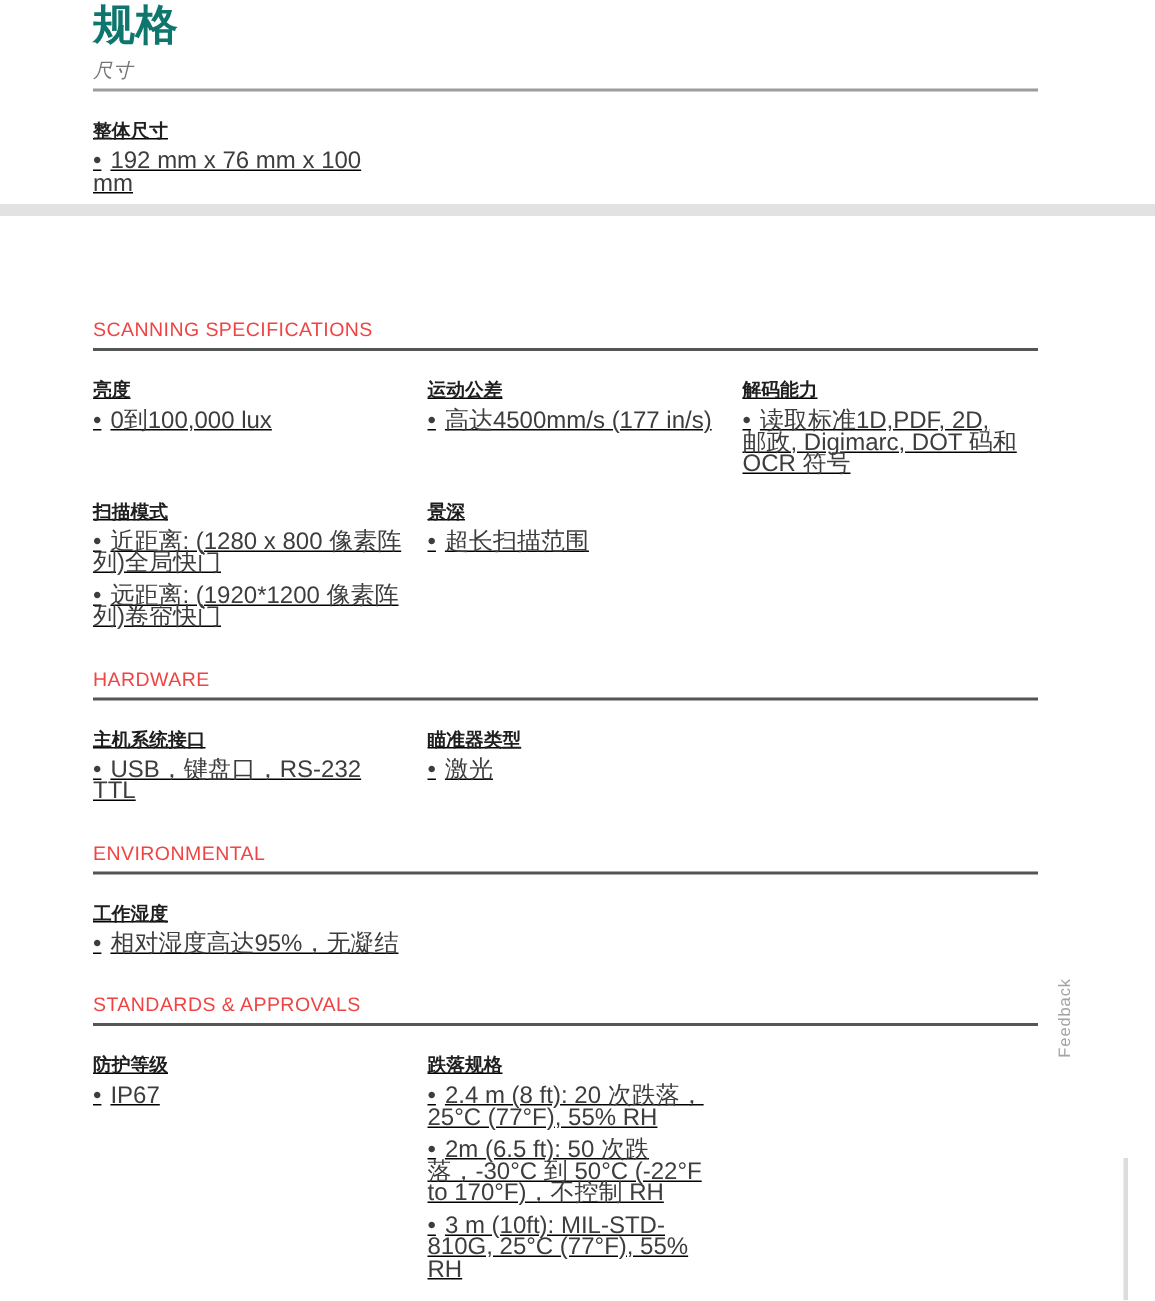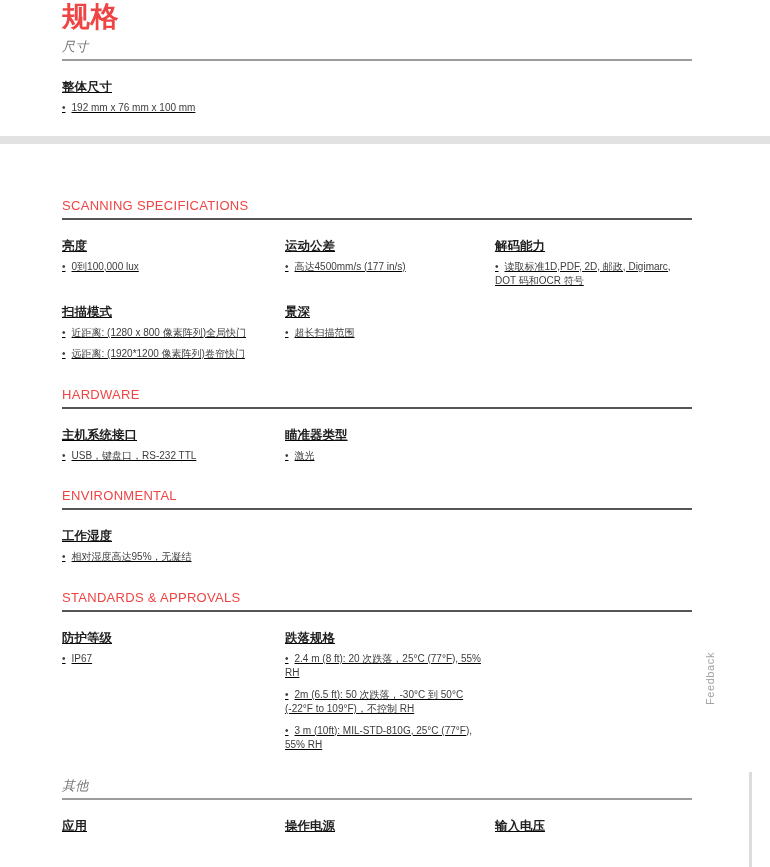--- a/index.html
+++ b/index.html
@@ -1,36 +1,36 @@
 <!DOCTYPE html>
 <html><head>
 <meta charset="utf-8">
 <style>
   * { margin:0; padding:0; box-sizing:border-box; }
   html,body { background:#ffffff; }
   body { font-family:"Liberation Sans","DejaVu Sans",sans-serif; }
   .page { position:relative; width:770px; height:867px; background:#fff; overflow:hidden; }
   .content { margin-left:62px; width:630px; }
 
-  .title { font-size:28px; line-height:30px; font-weight:600; color:#ef4444; padding-top:2px; letter-spacing:0.5px; }
+  .title { font-size:28px; line-height:30px; font-weight:600; color:#0f766e; padding-top:2px; letter-spacing:0.5px; }
 
   .sec-head { font-size:13px; line-height:13px; letter-spacing:0.3px; padding-bottom:6px; }
   .sec-head.dark { color:#ef4444; border-bottom:2px solid #555555; }
   .sec-head.light { color:#767676; border-bottom:2px solid #9c9c9c;font-style:italic; }
 
   .mt-sec { margin-top:26px; }
   .mt-first { margin-top:8px; }
   .mt-scan { margin-top:83px; }
 
   .grid-row { display:grid; grid-template-columns:223px 210px 197px; margin-top:19px;text-decoration:underline; }
   .grid-row + .grid-row { margin-top:16px; }
 
   .cell { padding-right:14px; }
   .lbl { font-size:12.5px; line-height:14px; font-weight:700; color:#1f1f1f; }
-  .bul { font-size:10px; line-height:14.5px; color:#3d3d3d; margin-top:7px; }
+  .bul { font-size:16px; line-height:14.5px; color:#3d3d3d; margin-top:7px; }
   .cell .bul:first-of-type { margin-top:6px; }
   .bul::before { content:"•"; margin-right:6px; color:#3d3d3d; }
 
   .band { position:absolute; left:0; top:136px; width:770px; height:8px; background:#e2e2e2; }
 
   .feedback-tab { position:absolute; left:704px; top:652px; writing-mode:vertical-rl; transform:rotate(180deg);
     font-size:11px; letter-spacing:0.6px; color:#a3a3a3; cursor:pointer; }
 
   .scroll-line { position:absolute; left:749px; top:772px; width:3px; height:95px; background:#dcdcdc; }
 </style>
@@ -109,21 +109,21 @@
     <div>
       <div class="sec-head dark mt-sec">STANDARDS &amp; APPROVALS</div>
       <div class="grid-row">
         <div class="cell">
           <div class="lbl">防护等级</div>
           <div class="bul">IP67</div>
         </div>
         <div class="cell">
           <div class="lbl">跌落规格</div>
           <div class="bul">2.4 m (8 ft): 20 次跌落，25°C (77°F), 55% RH</div>
-          <div class="bul">2m (6.5 ft): 50 次跌落，-30°C 到 50°C (-22°F to 109°F)，不控制 RH</div>
+          <div class="bul">2m (6.5 ft): 50 次跌落，-30°C 到 50°C (-22°F to 170°F)，不控制 RH</div>
           <div class="bul">3 m (10ft): MIL-STD-810G, 25°C (77°F), 55% RH</div>
         </div>
       </div>
     </div>
 
     <div>
       <div class="sec-head light mt-sec">其他</div>
       <div class="grid-row">
         <div class="cell">
           <div class="lbl">应用</div>

